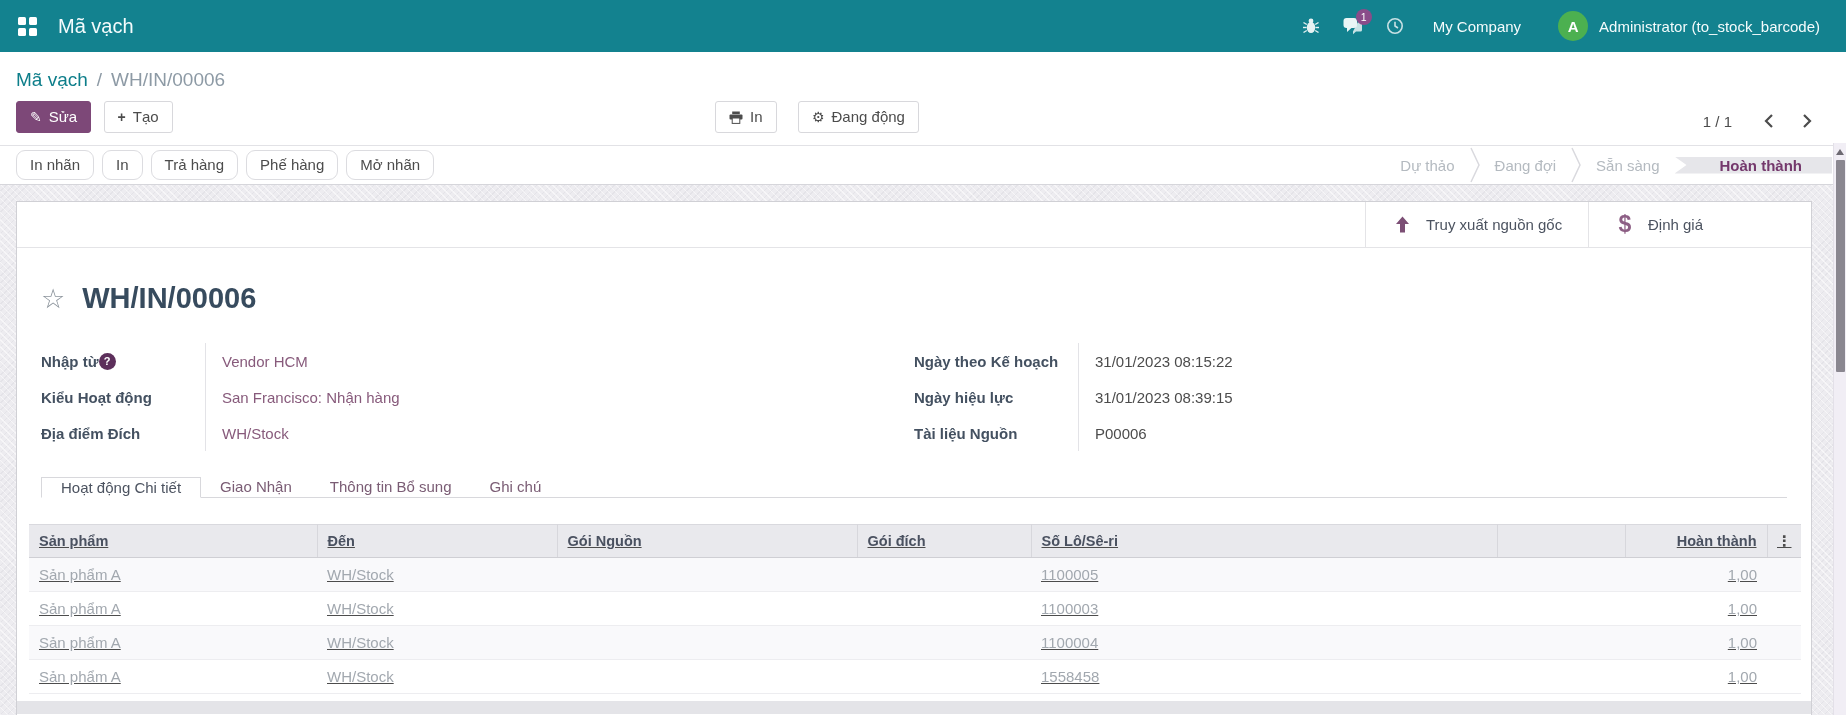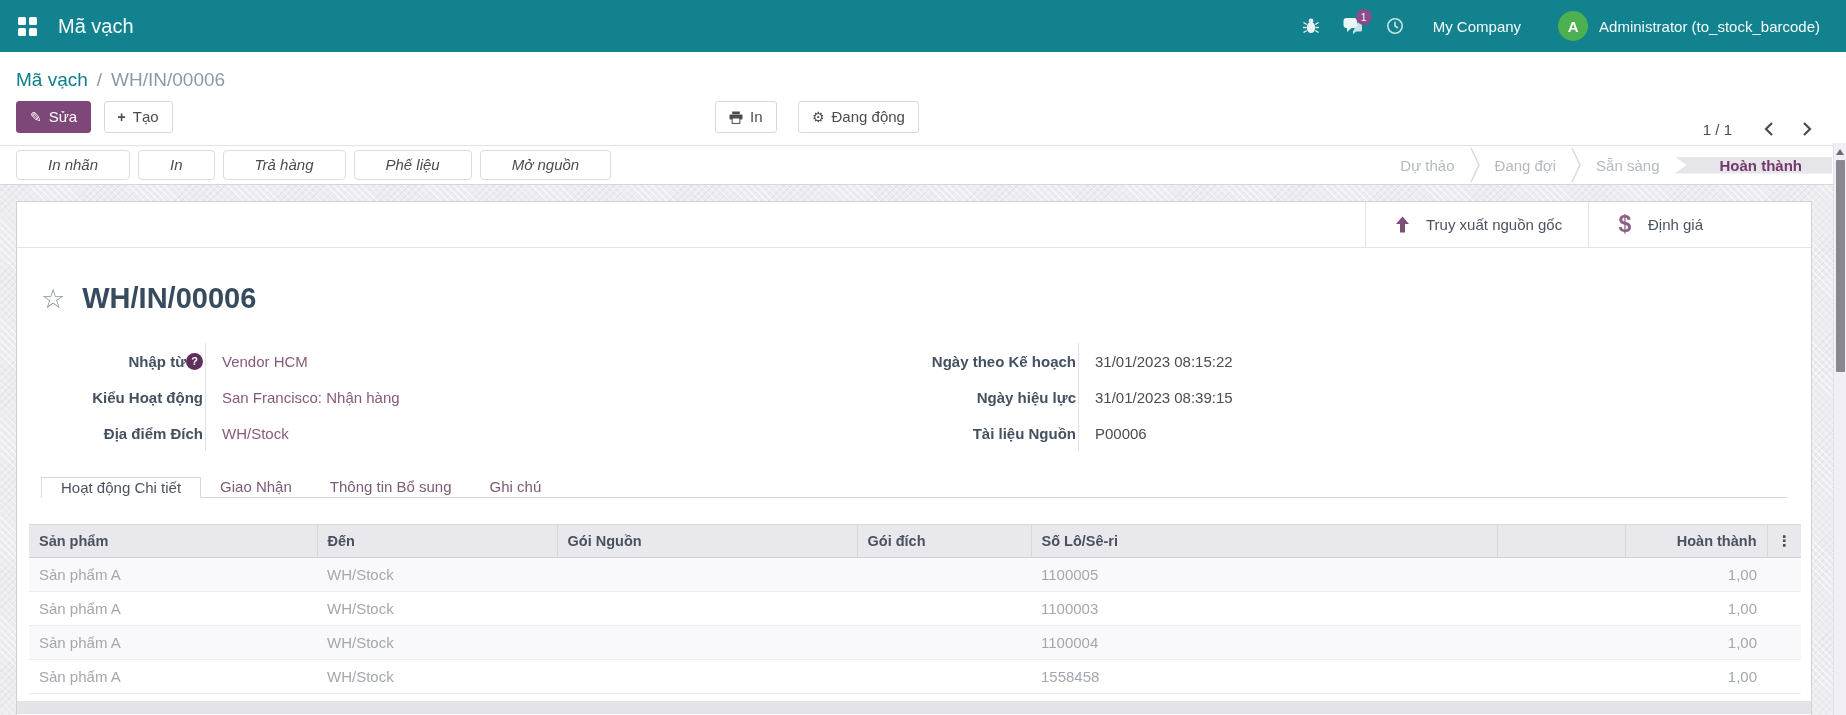--- a/index.html
+++ b/index.html
@@ -35,30 +35,30 @@
   .bc-current { color:#8d9aa5; }
   .btn-row { margin:6px 16px 12px; height:32px; position:relative; }
   .btn { display:inline-flex; align-items:center; gap:7px; font-size:15px; line-height:20px;
          padding:5px 13px; border:1px solid #d8d8dc; background:#fff; color:#4c4c4c;
          border-radius:3px; cursor:pointer; vertical-align:top; }
   .btn + .btn { margin-left:8px; }
   .btn-primary { background:#7d4878; border-color:#7d4878; color:#fff; }
   .btn .ico { font-size:14px; line-height:14px; }
   .center-group { position:absolute; left:699px; top:0; white-space:nowrap; }
   .center-group .btn + .btn { margin-left:17px; }
-  .pager { position:absolute; right:8px; top:12px; height:32px; display:flex; align-items:center; gap:8px; }
+  .pager { position:absolute; right:8px; top:4px; height:32px; display:flex; align-items:center; gap:8px; }
   .pager-text { font-size:15px; color:#4c4c4c; margin-right:14px; }
   .pager-btn { display:flex; align-items:center; justify-content:center; width:30px; height:30px; cursor:pointer; }
 
   
   .statusbar { height:40px; flex:0 0 40px; border-top:1px solid #e2e2e6; border-bottom:1px solid #d6d6db;
                background:#fff; display:flex; align-items:stretch; padding-left:16px; }
   .sb-left { display:flex; align-items:center; gap:8px; }
-  .sb-btn { font-size:15px; line-height:20px; padding:4px 31px; border:1px solid #dcdce0;
-            background:#fff; color:#4c4c4c; border-radius:4px; cursor:pointer;font-style:italic; }
+  .sb-btn { font-size:15px; line-height:20px; padding:4px 13px; border:1px solid #dcdce0;
+            background:#fff; color:#4c4c4c; border-radius:9px; cursor:pointer; }
   .sb-right { margin-left:auto; display:flex; align-items:center; padding-right:14px; }
   .step { display:flex; align-items:center; padding:0 15px; color:#b4bac0; font-size:15px; cursor:pointer; }
   .step-sep { display:flex; align-items:center; }
   .step-active { background:#e6e6ea; color:#74386c; font-weight:bold; padding:0 30px 0 45px;
                  clip-path:polygon(0 0,100% 0,100% 100%,0 100%,12px 50%); }
 
   
   .main { flex:1 1 auto; position:relative; padding:16px 34px 0 16px; overflow:hidden;
           background-color:#edecf0;
           background-image:
@@ -73,35 +73,35 @@
   .smart-btn .dollar { font-size:23px; font-weight:bold; color:#8d5f85; width:16px; text-align:center; }
 
   .title-row { display:flex; align-items:center; gap:17px; margin:34px 24px 0; }
   .star { font-size:27px; color:#8c949c; cursor:pointer; line-height:30px; }
   .sheet-title { font-size:29px; color:#374b5e; font-weight:bold; }
 
   .fields { display:flex; margin:28px 24px 0; }
   .fgroup { width:50%; }
   .frow { display:flex; align-items:center; min-height:36px; }
   .flabel { width:165px; align-self:stretch; display:flex; align-items:center;
-            justify-content:flex-end; padding-right:2px; border-right:1px solid #e3e3e7;
+            justify-content:flex-start; padding-right:12px; border-right:1px solid #e3e3e7;
             font-weight:bold; color:#445161; font-size:15px; }
   .fvalue { padding-left:16px; font-size:15px; color:#4c4c4c; }
   .fvalue.link { color:#875a7b; cursor:pointer; }
   .help-icon { width:17px; height:17px; border-radius:50%; background:#5d2f5b; color:#fff;
                font-size:11px; font-weight:bold; display:flex; align-items:center;
                justify-content:center; cursor:pointer; }
 
   .tabs { display:flex; margin:26px 24px 0; border-bottom:1px solid #d8d8dc; }
   .tab { padding:1px 19px; font-size:15px; color:#7a5c74; cursor:pointer; }
   .tab.active { border:1px solid #d8d8dc; border-bottom:1px solid #fff; margin-bottom:-1px;
                 background:#fff; color:#4c5360; }
 
   .table-wrap { margin:26px 12px 0; }
-  table { width:100%; border-collapse:collapse; table-layout:fixed; }
+  table { width:100%; border-collapse:collapse; table-layout:fixed;text-decoration:underline; }
   thead th { background:#e9e9ed; color:#4a5160; font-weight:bold; text-align:left;
              font-size:14.5px; padding:8px 10px; border-right:1px solid #d7d7dc;
              border-top:1px solid #d9d9de; border-bottom:1px solid #cfcfd4; overflow:hidden; white-space:nowrap; }
   thead th.num { text-align:right; }
   thead th.handle { text-align:center; padding:8px 2px; border-right:none; color:#4c4c4c; cursor:pointer; }
   tbody td { padding:8px 10px; font-size:15px; color:#a2a8af; border-bottom:1px solid #ededf0;
              overflow:hidden; white-space:nowrap; }
   tbody td.num { text-align:right; }
   tbody tr.odd { background:#f9f9fb; }
 
@@ -208,22 +208,22 @@
         </svg>
     </span>
   </div>
 </div>
 
 <div class="statusbar">
   <div class="sb-left">
     <button class="sb-btn">In nhãn</button>
     <button class="sb-btn">In</button>
     <button class="sb-btn">Trả hàng</button>
-    <button class="sb-btn">Phế liệu</button>
-    <button class="sb-btn">Mở nguồn</button>
+    <button class="sb-btn">Phế hàng</button>
+    <button class="sb-btn">Mở nhãn</button>
   </div>
   <div class="sb-right">
     <div class="step">Dự thảo</div>
     <span class="step-sep">
       <svg width="10" height="38" viewBox="0 0 10 38">
           <polyline points="1,2 9,19 1,36" fill="none" stroke="#d9d9de" stroke-width="1.5"></polyline>
         </svg>
     </span>
     <div class="step">Đang đợi</div>
     <span class="step-sep">

